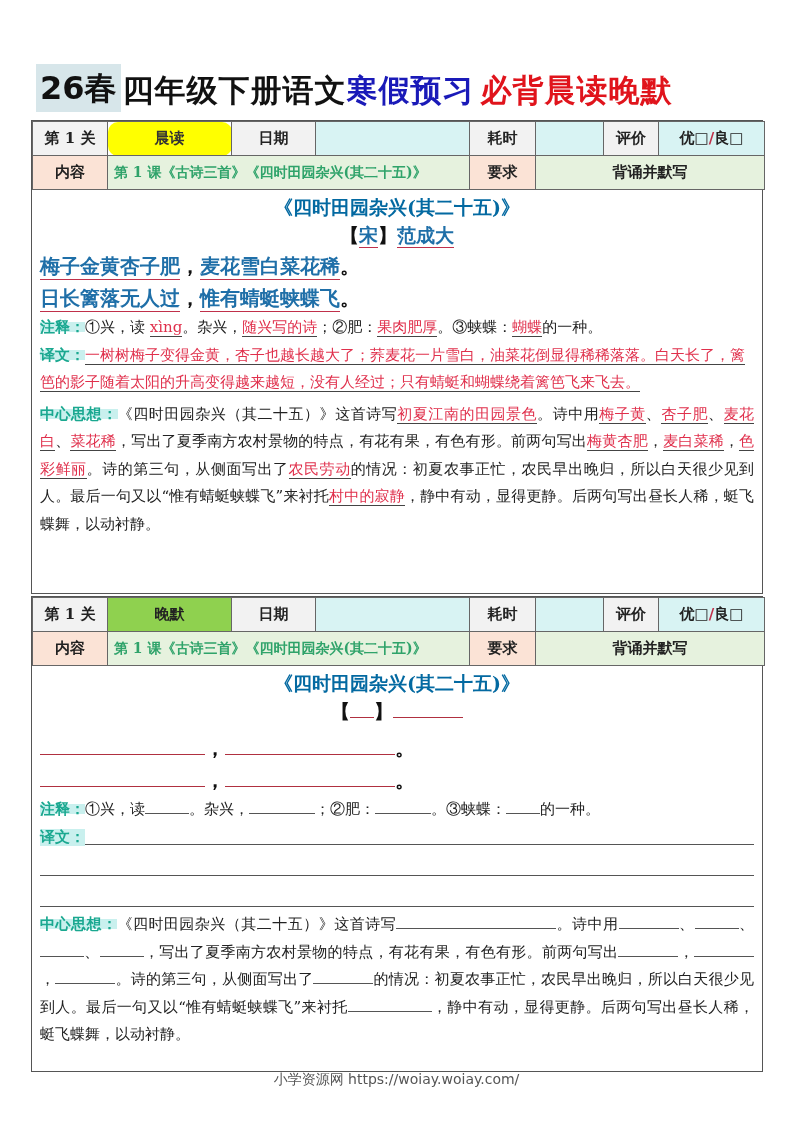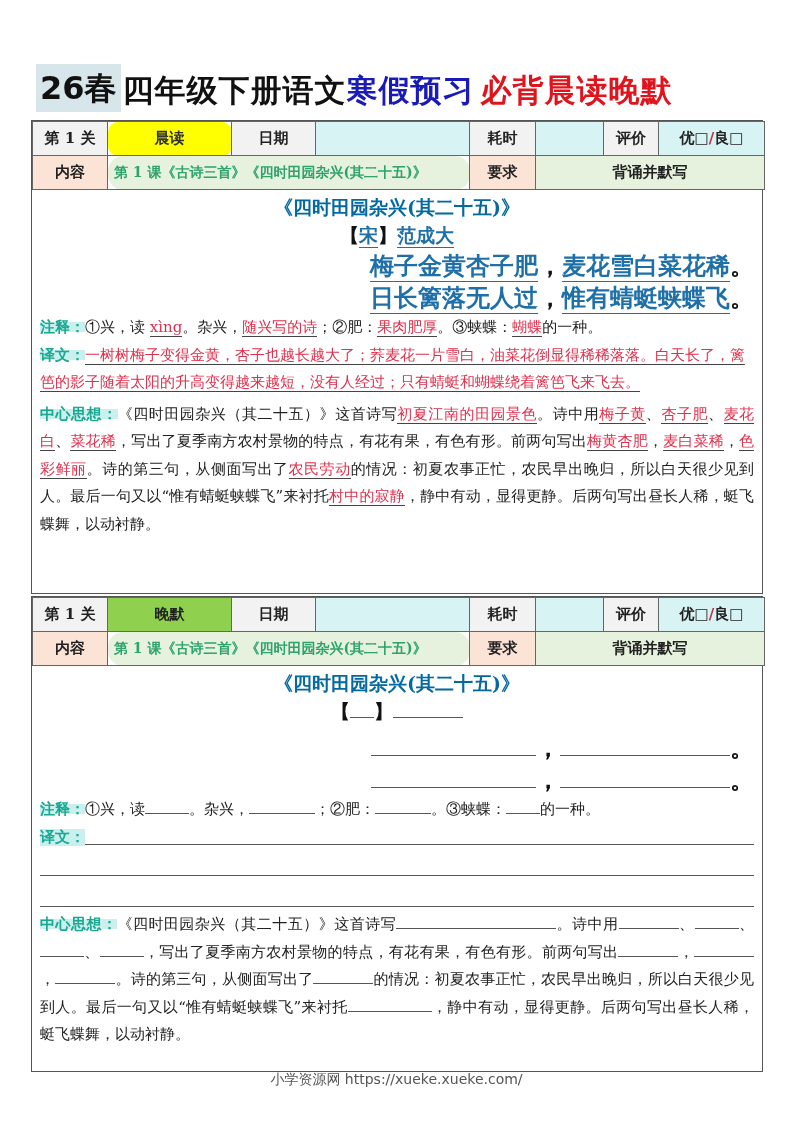--- a/index.html
+++ b/index.html
@@ -17,28 +17,28 @@
   .sheet2 { top: 596px; height: 476px; }
 
   table.hdr { border-collapse: collapse; width: 100%; table-layout: fixed; }
   table.hdr td { border: 1px solid #666; height: 33px; text-align: center; font-size: 15px; font-weight: bold;
                  padding: 0; white-space: nowrap; overflow: hidden; }
   .c-grey { background: #f2f2f2; color: #222; }
   .c-yellow { background: #ffff00; color: #333; border-radius: 10px; }
   .c-green { background: #8fd14f; color: #222; }
   .c-cyan { background: #d8f3f3; }
   .c-peach { background: #fbe3d6; color: #222; }
-  .c-lesson { background: #e6f2de; color: #2fa36a; font-size: 14px !important; text-align: left !important; padding-left: 6px !important; border-radius: 15px; }
+  .c-lesson { background: #e6f2de; color: #2fa36a; font-size: 14px !important; text-align: left !important; padding-left: 6px !important; }
   .c-req { background: #e6f2de; color: #222; }
   .slash { color: #c0304a; }
 
   .body { padding: 4px 8px 0 8px; }
   .poem-title { text-align: center; font-size: 19px; font-weight: bold; color: #0369a1; margin-top: 0; height: 26px; line-height: 26px; }
   .poem-author { text-align: center; font-size: 19px; font-weight: bold; color: #1f6fa8; height: 30px; line-height: 30px; }
-  .poem-line { text-align: right; font-size: 24px; font-weight: bold; color: #1f6fa8; height: 32px; line-height: 32px; }
+  .poem-line { text-align: left; font-size: 20px; font-weight: bold; color: #1f6fa8; height: 32px; line-height: 32px; }
   .bracket { color: #111; }
   .ul { border-bottom: 1.5px solid #c0304a; padding-bottom: 1px; }
   .punct { color: #111; }
 
   .para { font-size: 15px; line-height: 27.5px; color: #222; text-align: justify; }
   .lbl { color: #1aa890; font-weight: bold; background: linear-gradient(#ffffff00 20%, #c9f0ee 20%, #c9f0ee 80%, #ffffff00 80%); }
   .redul { color: #e0304c; border-bottom: 1.5px solid #444; }
   .trans { color: #e0304c; font-size: 15px; line-height: 27.5px; }
   .trans span.l { border-bottom: 1.5px solid #444; }
 
@@ -167,13 +167,13 @@
     </div>
     <div class="fill-line" style="height:24px;"></div>
     <div class="fill-line" style="height:30px;"></div>
 
     <div class="para" style="margin-top:4px;">
       <span class="lbl">中心思想：</span><span>《四时田园杂兴（其二十五）》这首诗写</span><span class="blank" style="width:160px"></span><span>。诗中用</span><span class="blank" style="width:46px"></span><span class="blank" style="width:14px"></span><span>、</span><span class="blank" style="width:44px"></span><span>、</span><span class="blank" style="width:44px"></span><span>、</span><span class="blank" style="width:44px"></span><span>，写出了夏季南方农村景物的特点，有花有果，有色有形。</span><span>前两句写出</span><span class="blank" style="width:60px"></span><span>，</span><span class="blank" style="width:60px"></span><span>，</span><span class="blank" style="width:60px"></span><span>。诗的第三句，从侧面写出了</span><span class="blank" style="width:60px"></span><span>的情况：初夏农事正忙，农民早出晚归，所以白天很少见到人。最后一句又以“惟有蜻蜓蛱蝶飞”来衬托</span><span class="blank" style="width:84px"></span><span>，静中有动，显得更静。后两句写出昼长人稀，蜓飞蝶舞，以动衬静。</span>
     </div>
   </div>
 </div>
 
-<div class="footer">小学资源网 https://xueke.xueke.com/</div>
+<div class="footer">小学资源网 https://woiay.woiay.com/</div>
 
 </body></html>

